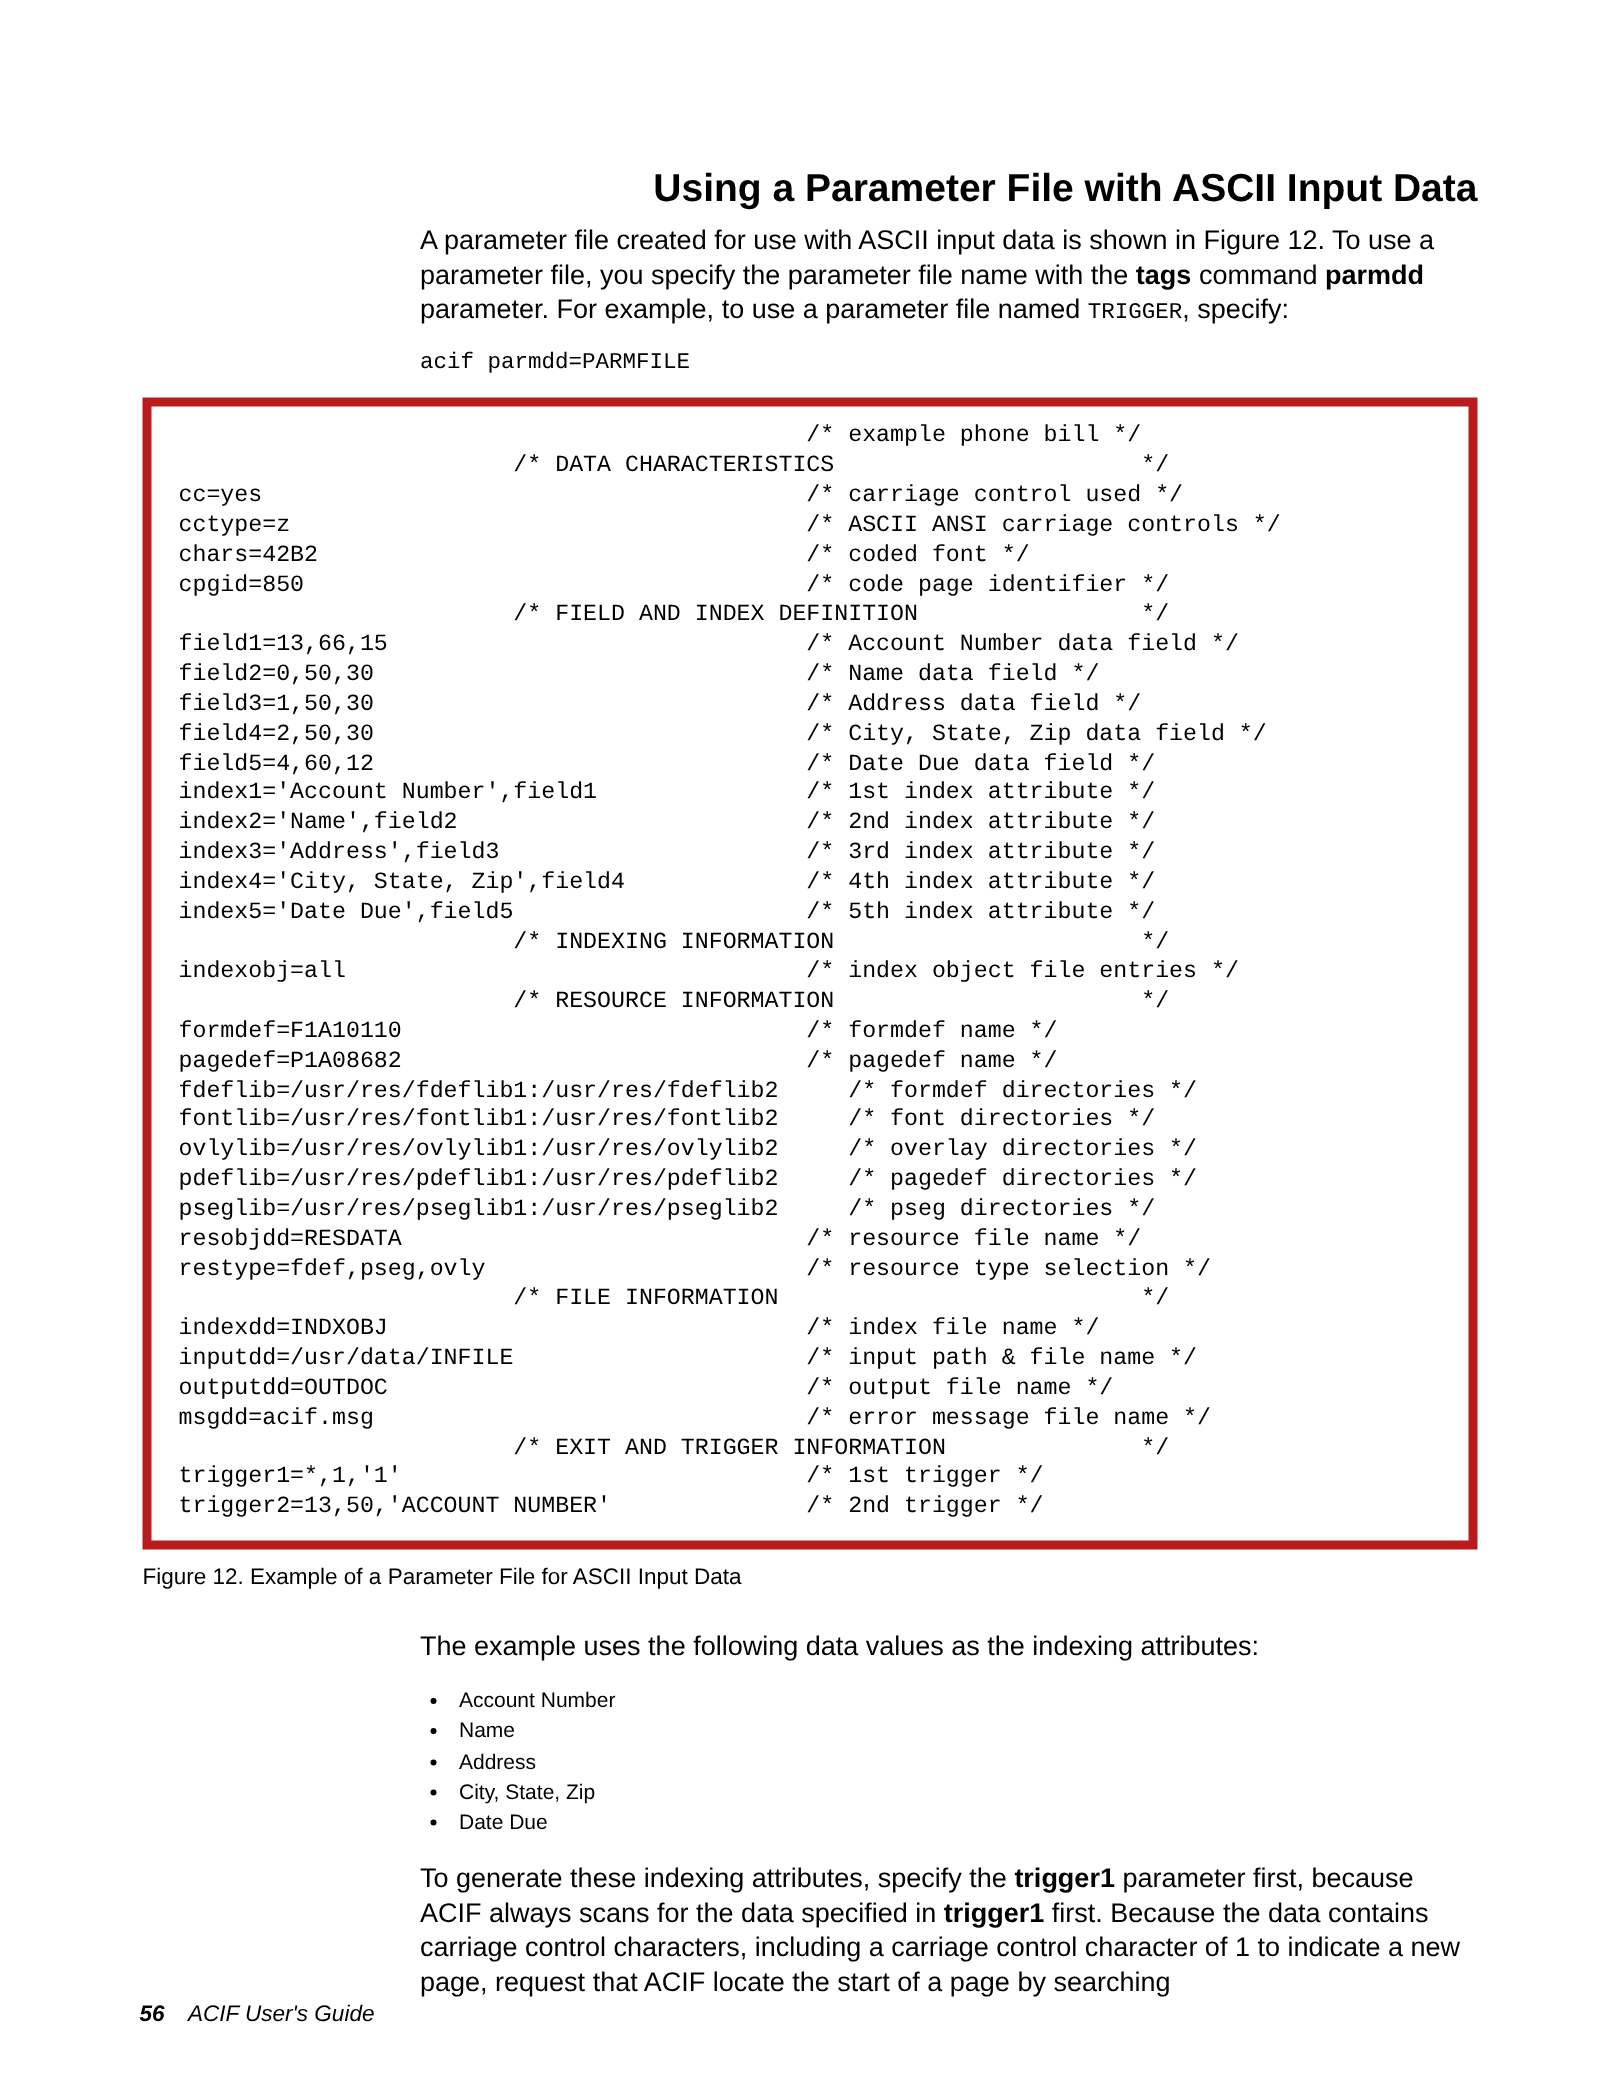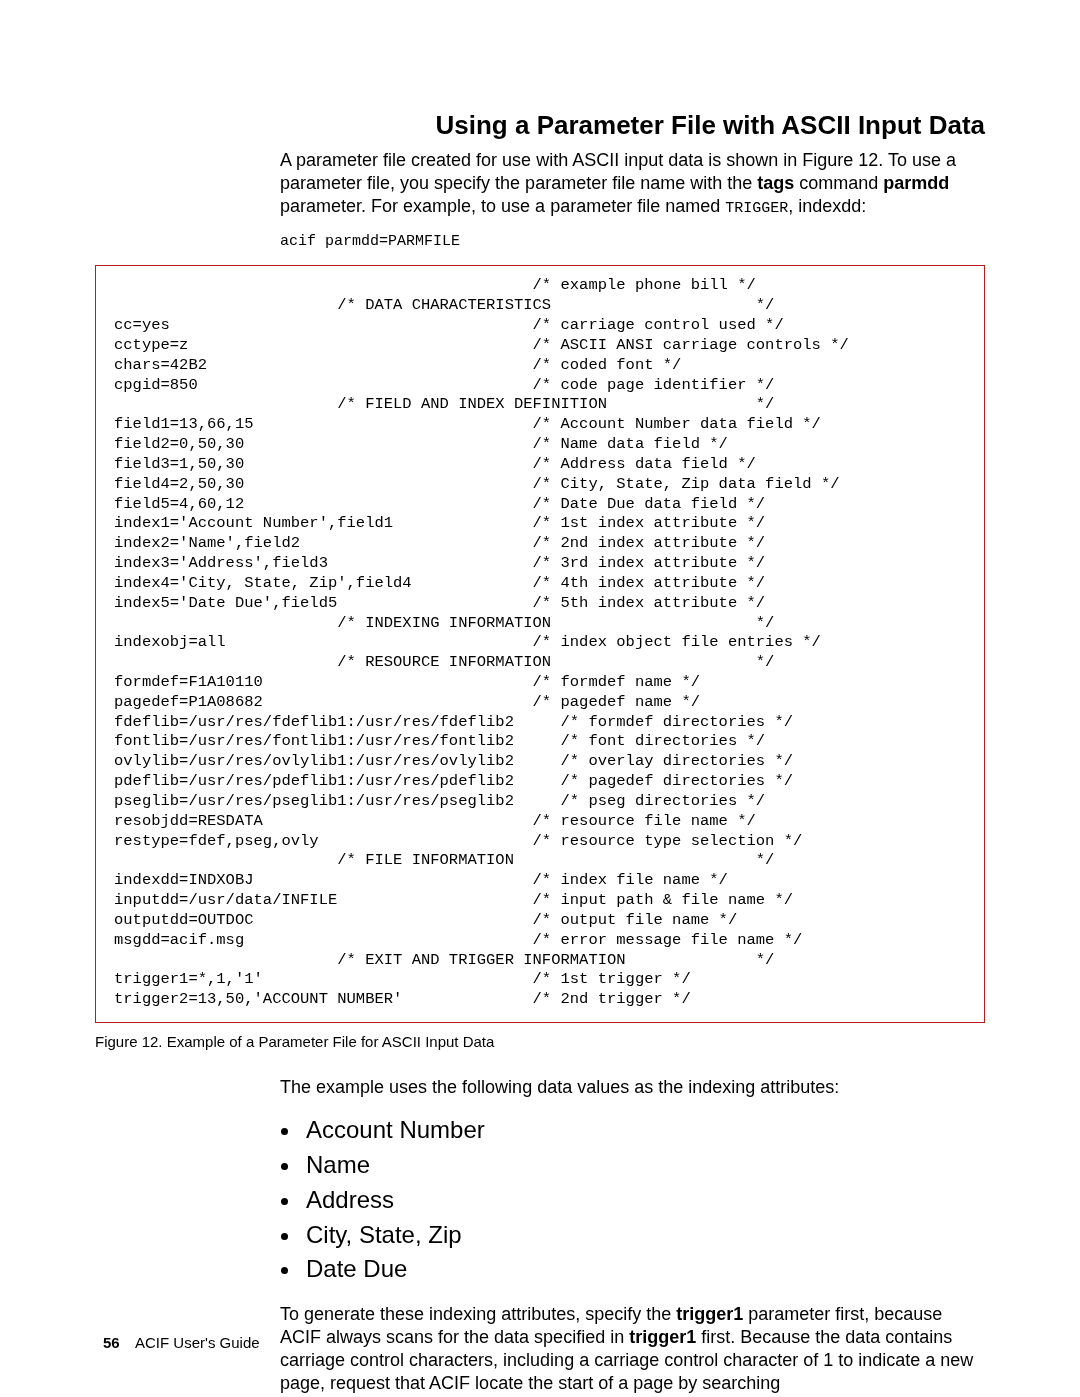--- a/index.html
+++ b/index.html
@@ -38,60 +38,61 @@
     font-family: "Courier New", Courier, monospace;
     font-size: 15px;
     white-space: pre;
     line-height: 1.28;
   }
   .cmd-block {
     margin: 10px 0 14px 185px;
   }
   .code-box {
     margin: 2px 0 10px 0;
-    border: 1px solid #b91c1c;
+    border: 6px solid #b91c1c;
     padding: 10px 18px 12px 18px;
     font-family: "Courier New", Courier, monospace;
     font-size: 15.5px;
     line-height: 1.28;
     white-space: pre;
     overflow: hidden;
   }
   .caption {
     font-size: 15px;
     margin: 4px 0 26px 0;
   }
   .bullets {
     margin: 4px 0 16px 0;
     padding-left: 22px;
-    font-size: 24px;
+    font-size: 14px;
     line-height: 1.45;
   }
   .bullets li {
     padding-left: 4px;
   }
   .bold { font-weight: bold; }
   .footer {
     position: absolute;
-    left: 103px;
+    left: 93px;
     bottom: 46px;
     font-size: 15px;
+    font-style: italic;
   }
   .footer .pn { font-weight: bold; margin-right: 12px; }
 </style>
 </head>
 <body>
 
 <div class="page">
 
   <h1 class="h1">Using a Parameter File with ASCII Input Data</h1>
 
   <div class="body-indent">
     <p class="para">
-      <span>A parameter file created for use with ASCII input data is shown in Figure 12. To use a parameter file, you specify the parameter file name with the </span><span class="bold">tags</span><span> command </span><span class="bold">parmdd</span><span> parameter. For example, to use a parameter file named </span><span class="mono">TRIGGER</span><span>, indexdd:</span>
+      <span>A parameter file created for use with ASCII input data is shown in Figure 12. To use a parameter file, you specify the parameter file name with the </span><span class="bold">tags</span><span> command </span><span class="bold">parmdd</span><span> parameter. For example, to use a parameter file named </span><span class="mono">TRIGGER</span><span>, specify:</span>
     </p>
   </div>
 
   <div class="cmd-block mono">acif parmdd=PARMFILE</div>
 
   <div class="code-box">                                             /* example phone bill */
                         /* DATA CHARACTERISTICS                      */
 cc=yes                                       /* carriage control used */
 cctype=z                                     /* ASCII ANSI carriage controls */
 chars=42B2                                   /* coded font */

